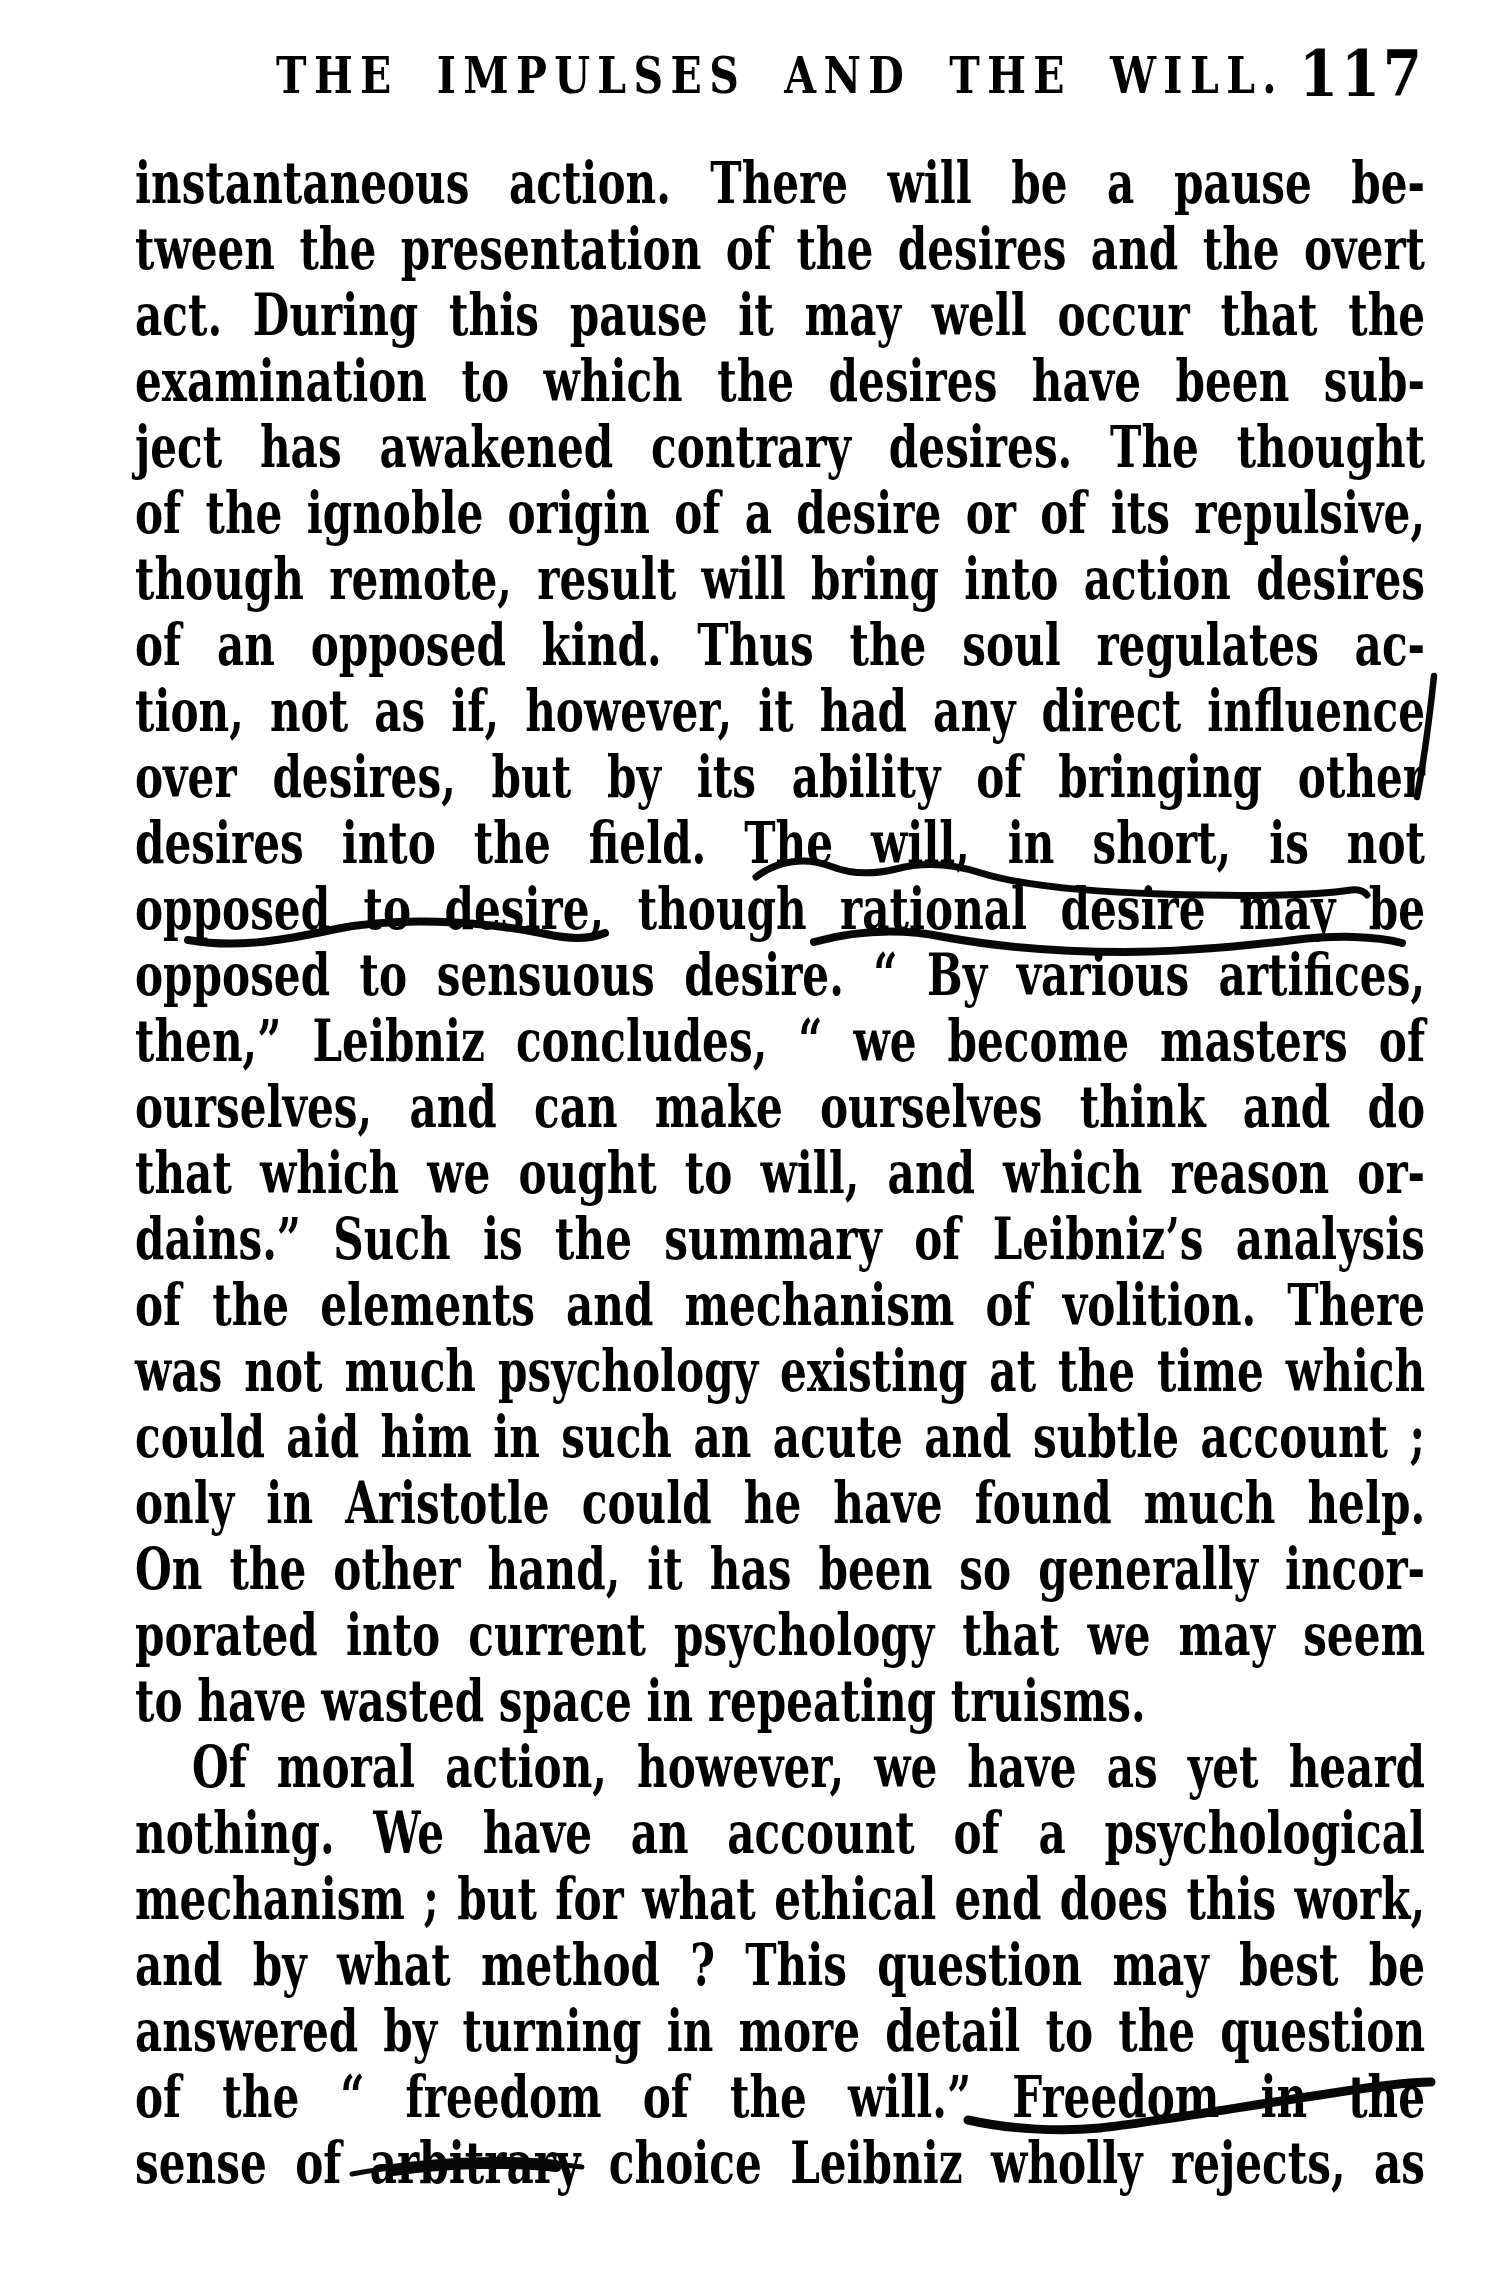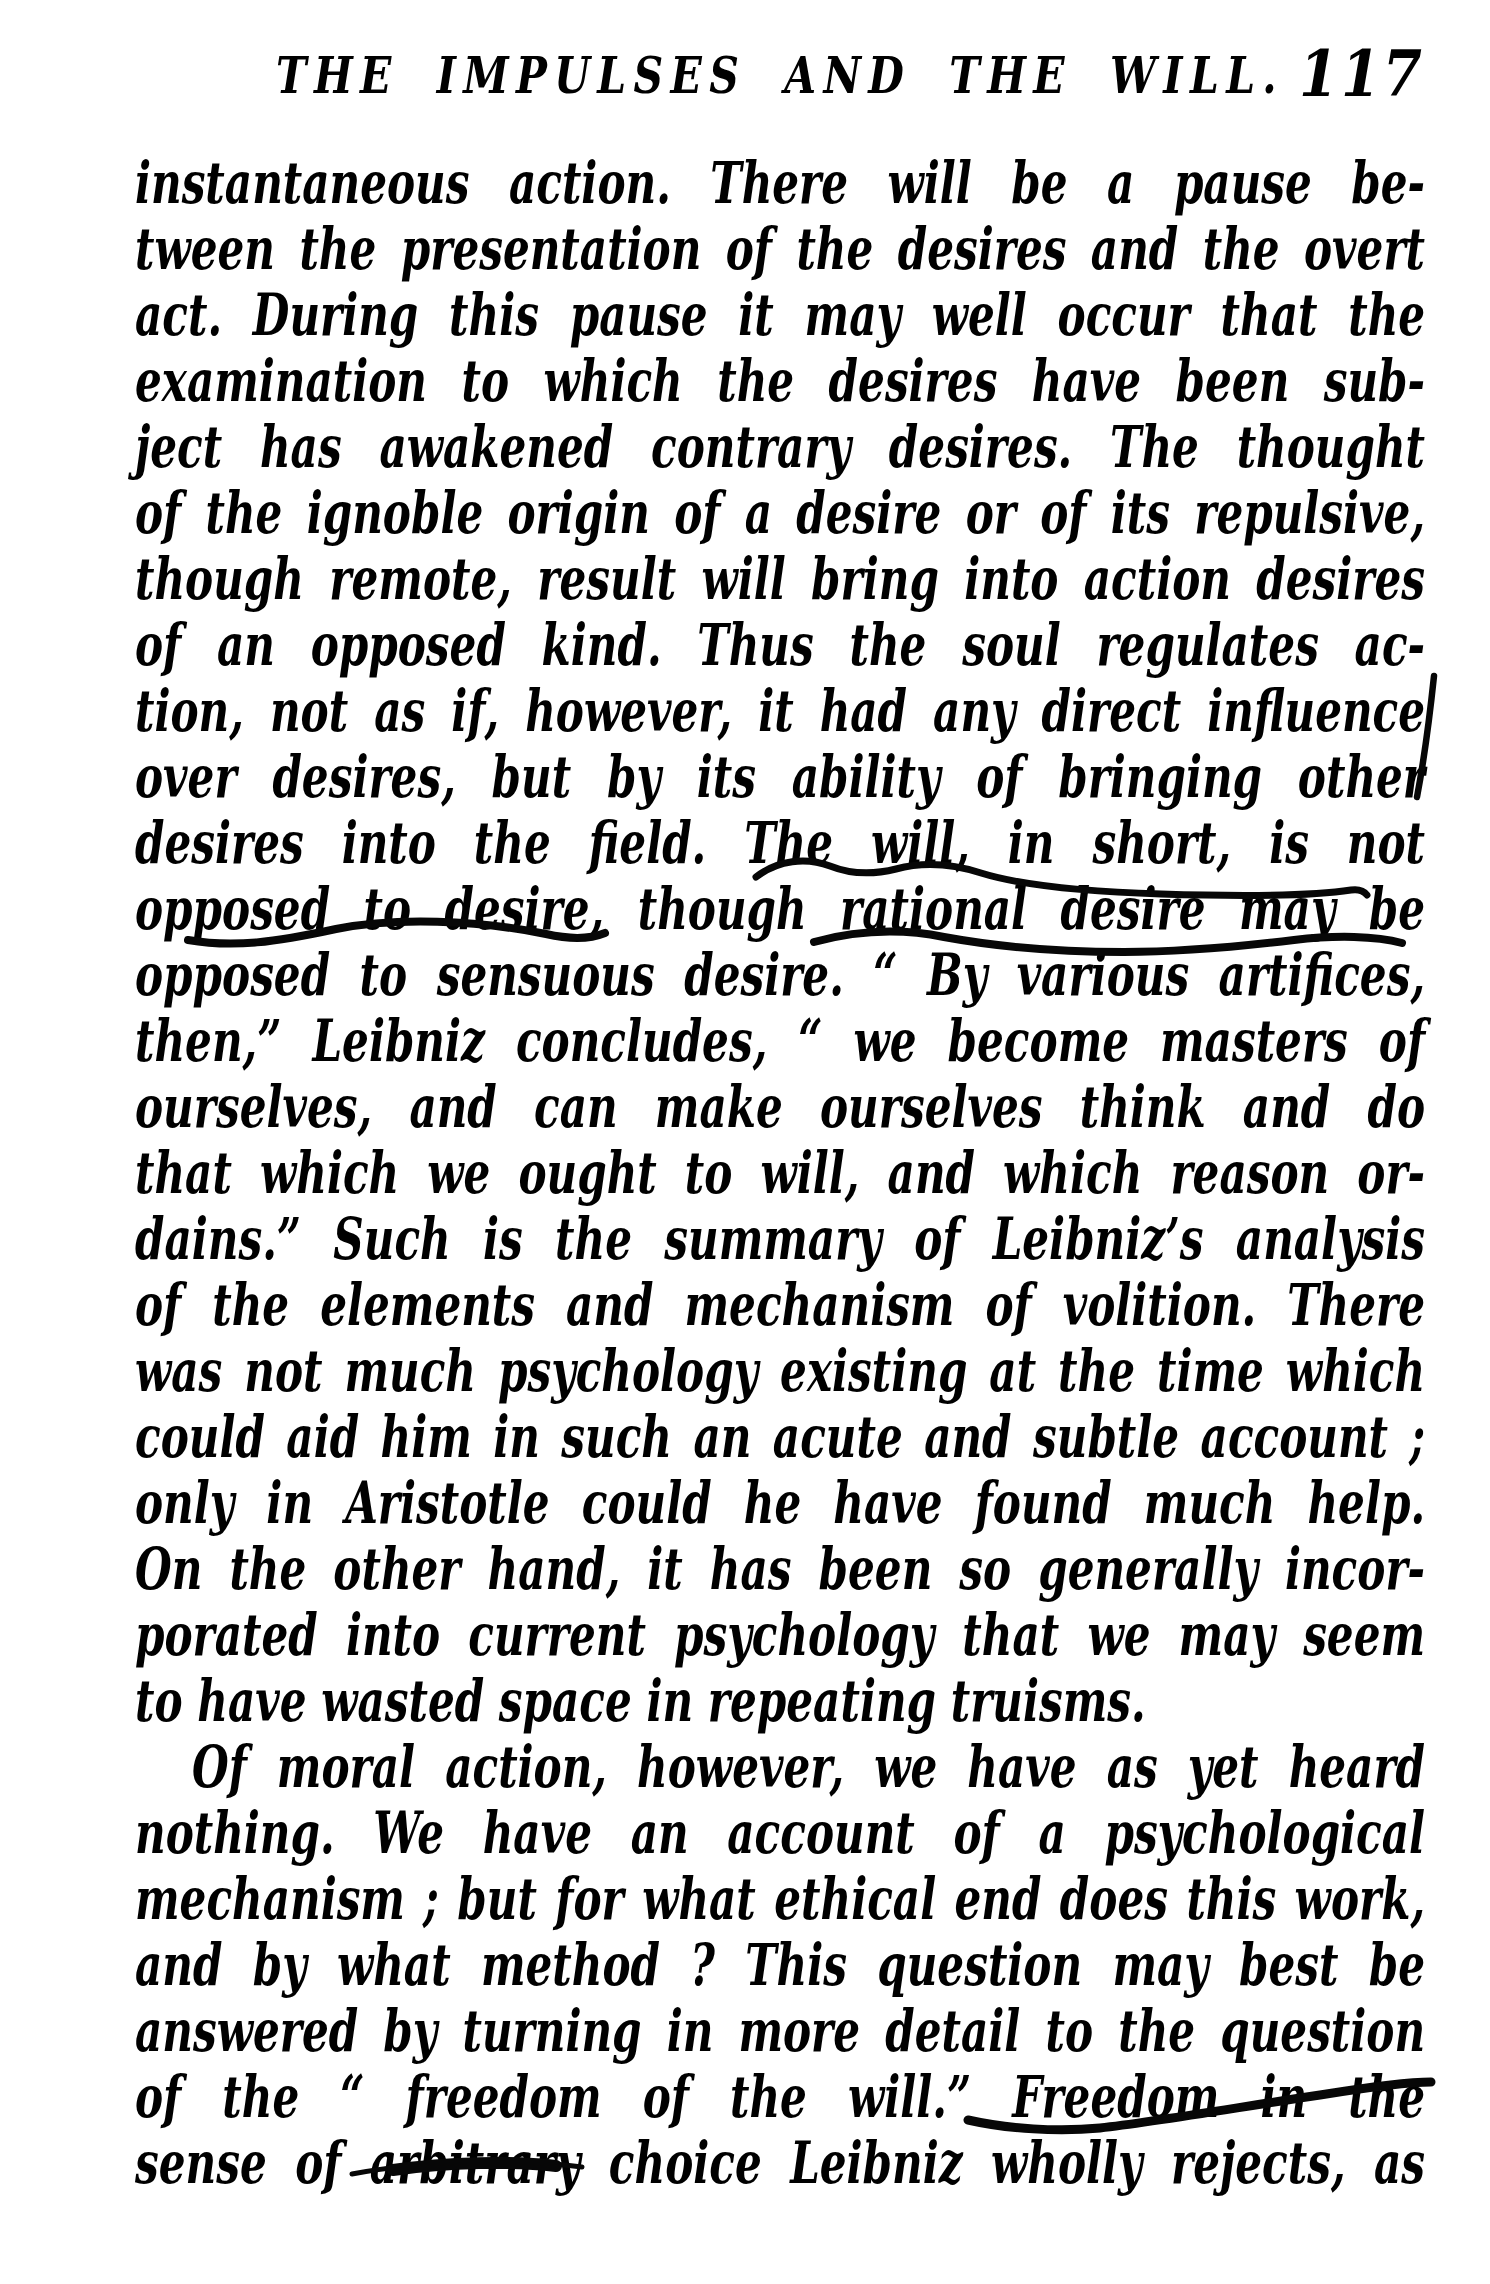--- a/index.html
+++ b/index.html
@@ -11,21 +11,20 @@
     overflow: hidden;
     font-family: "DejaVu Serif", "Liberation Serif", serif;
     color: #000000;
   }
   .page {
     position: absolute;
     left: 0; top: 0;
     width: 1490px;
     height: 2284px;
     background: #ffffff;
-    font-style: italic;
   }
   .header-row {
     position: absolute;
     left: 135px;
     top: 46px;
     width: 1290px;
     height: 70px;
   }
   .running-title {
     position: absolute;

